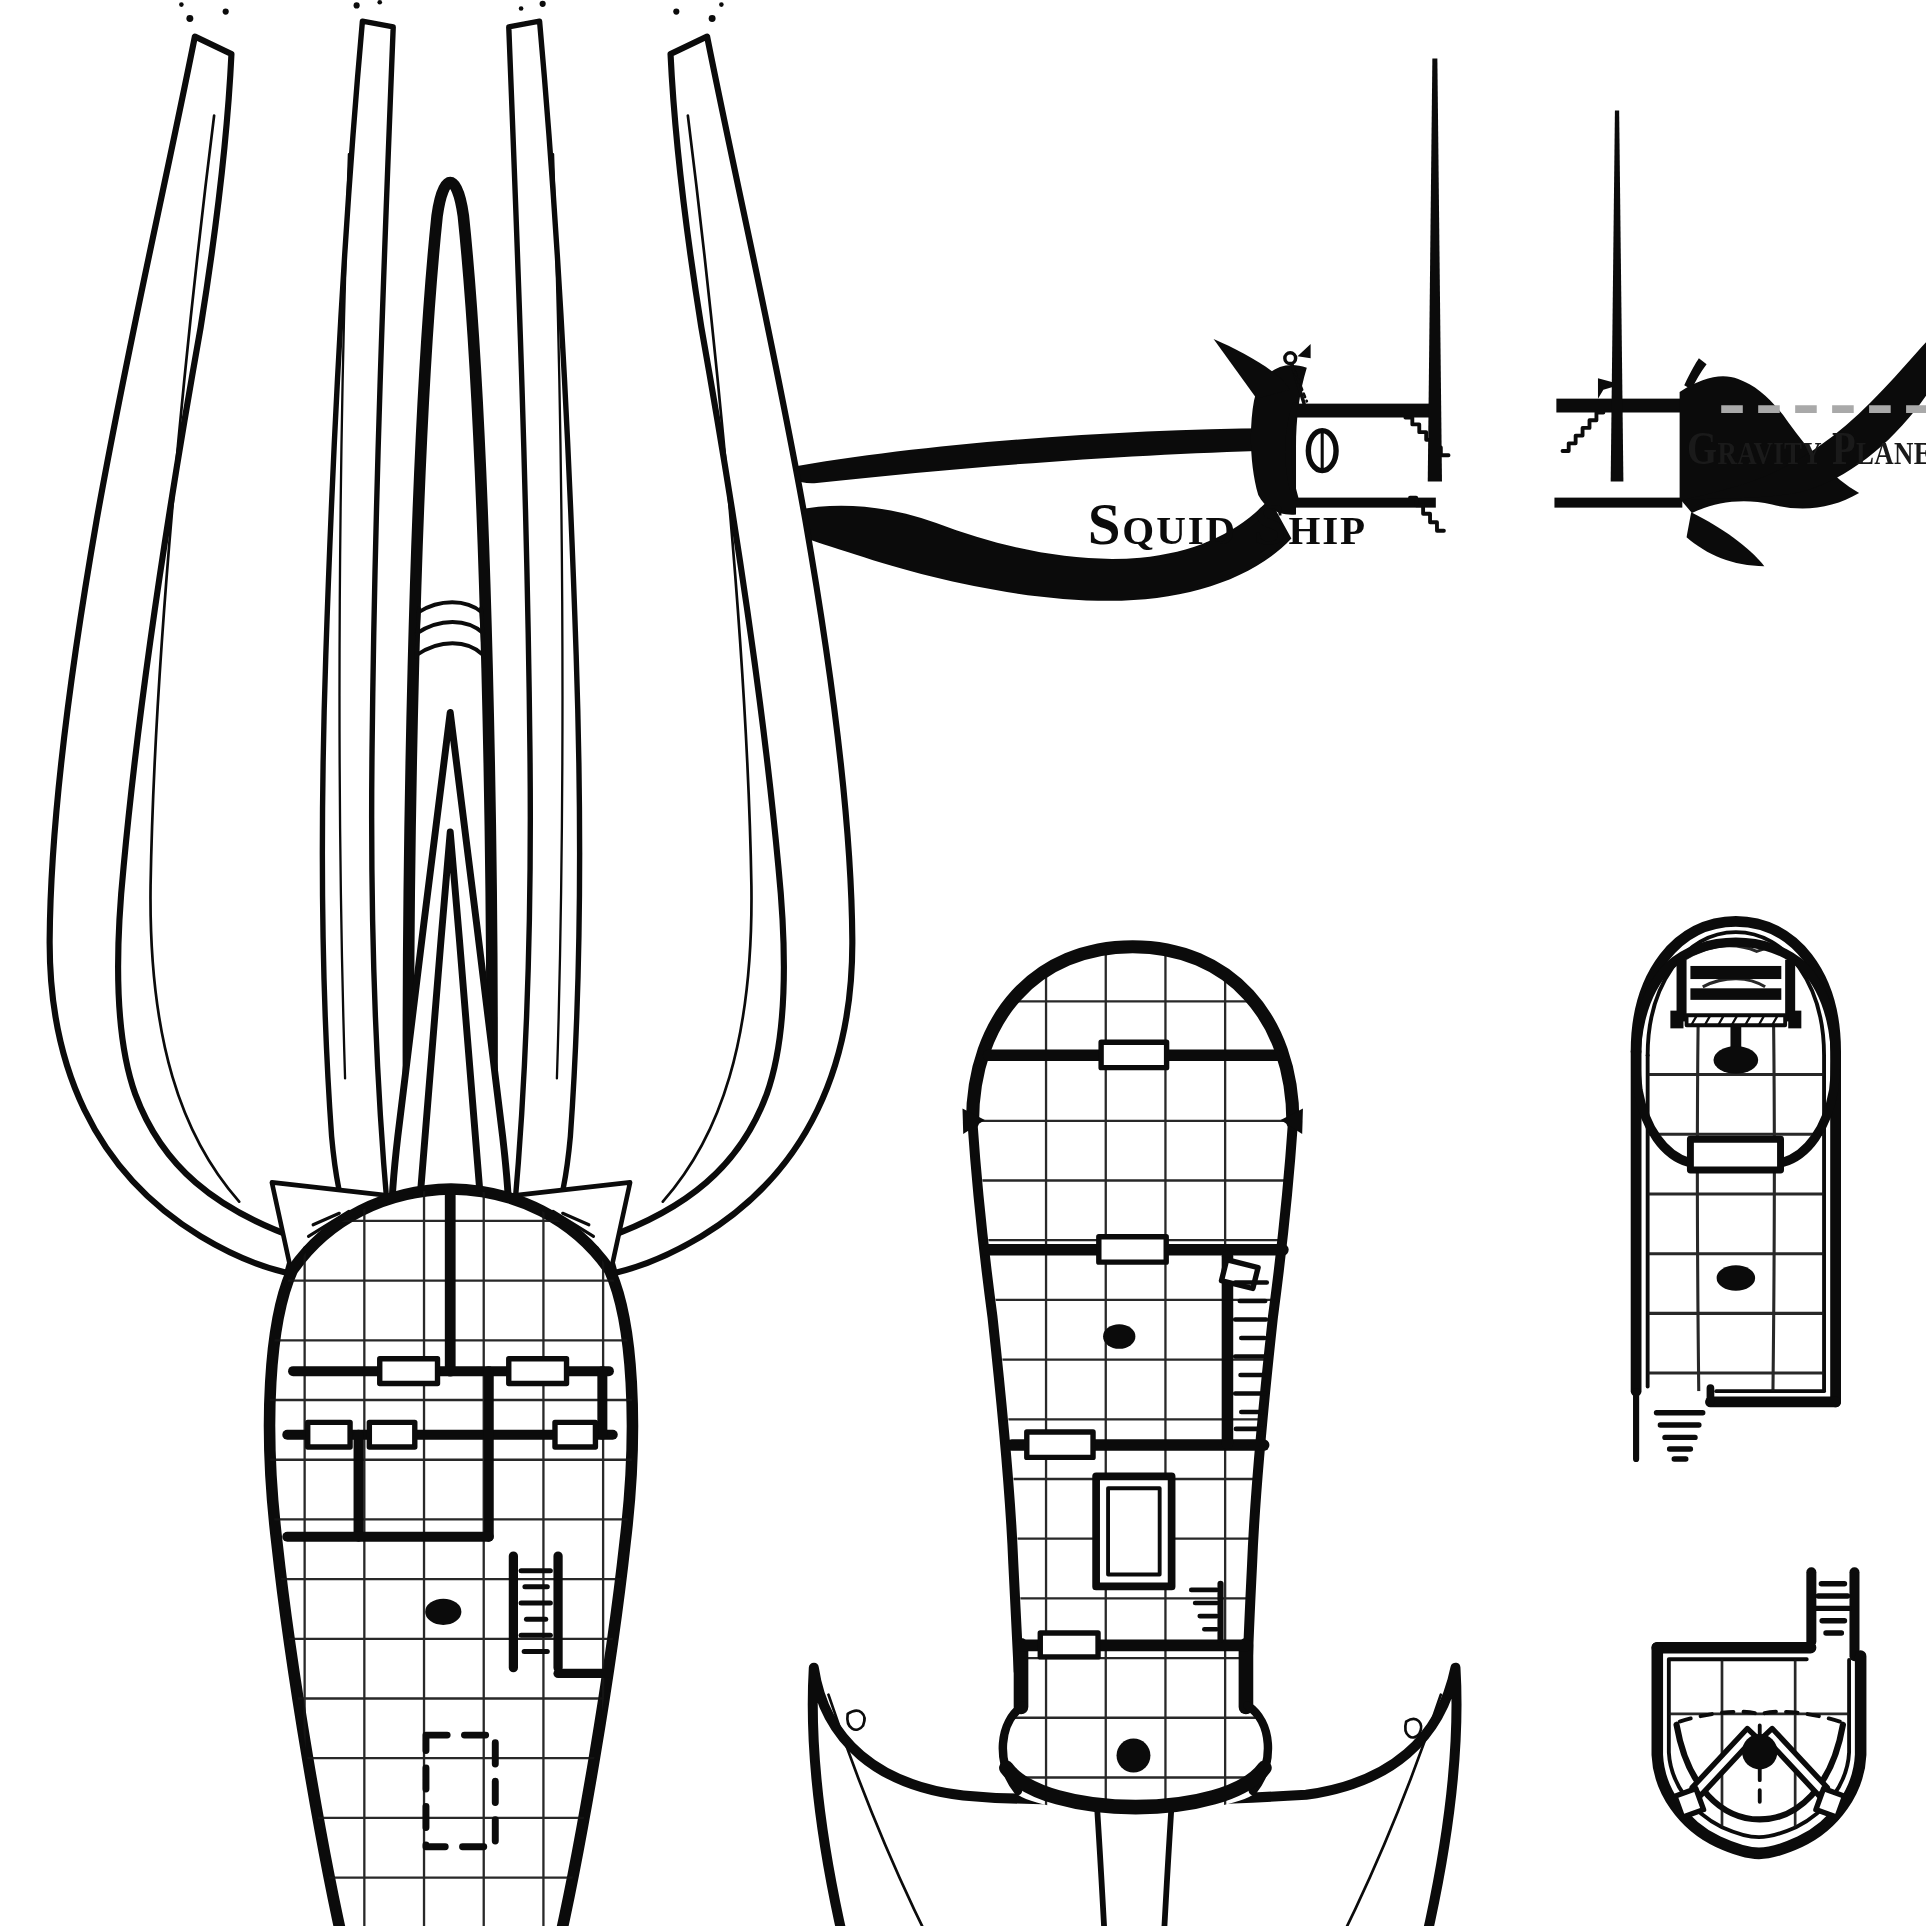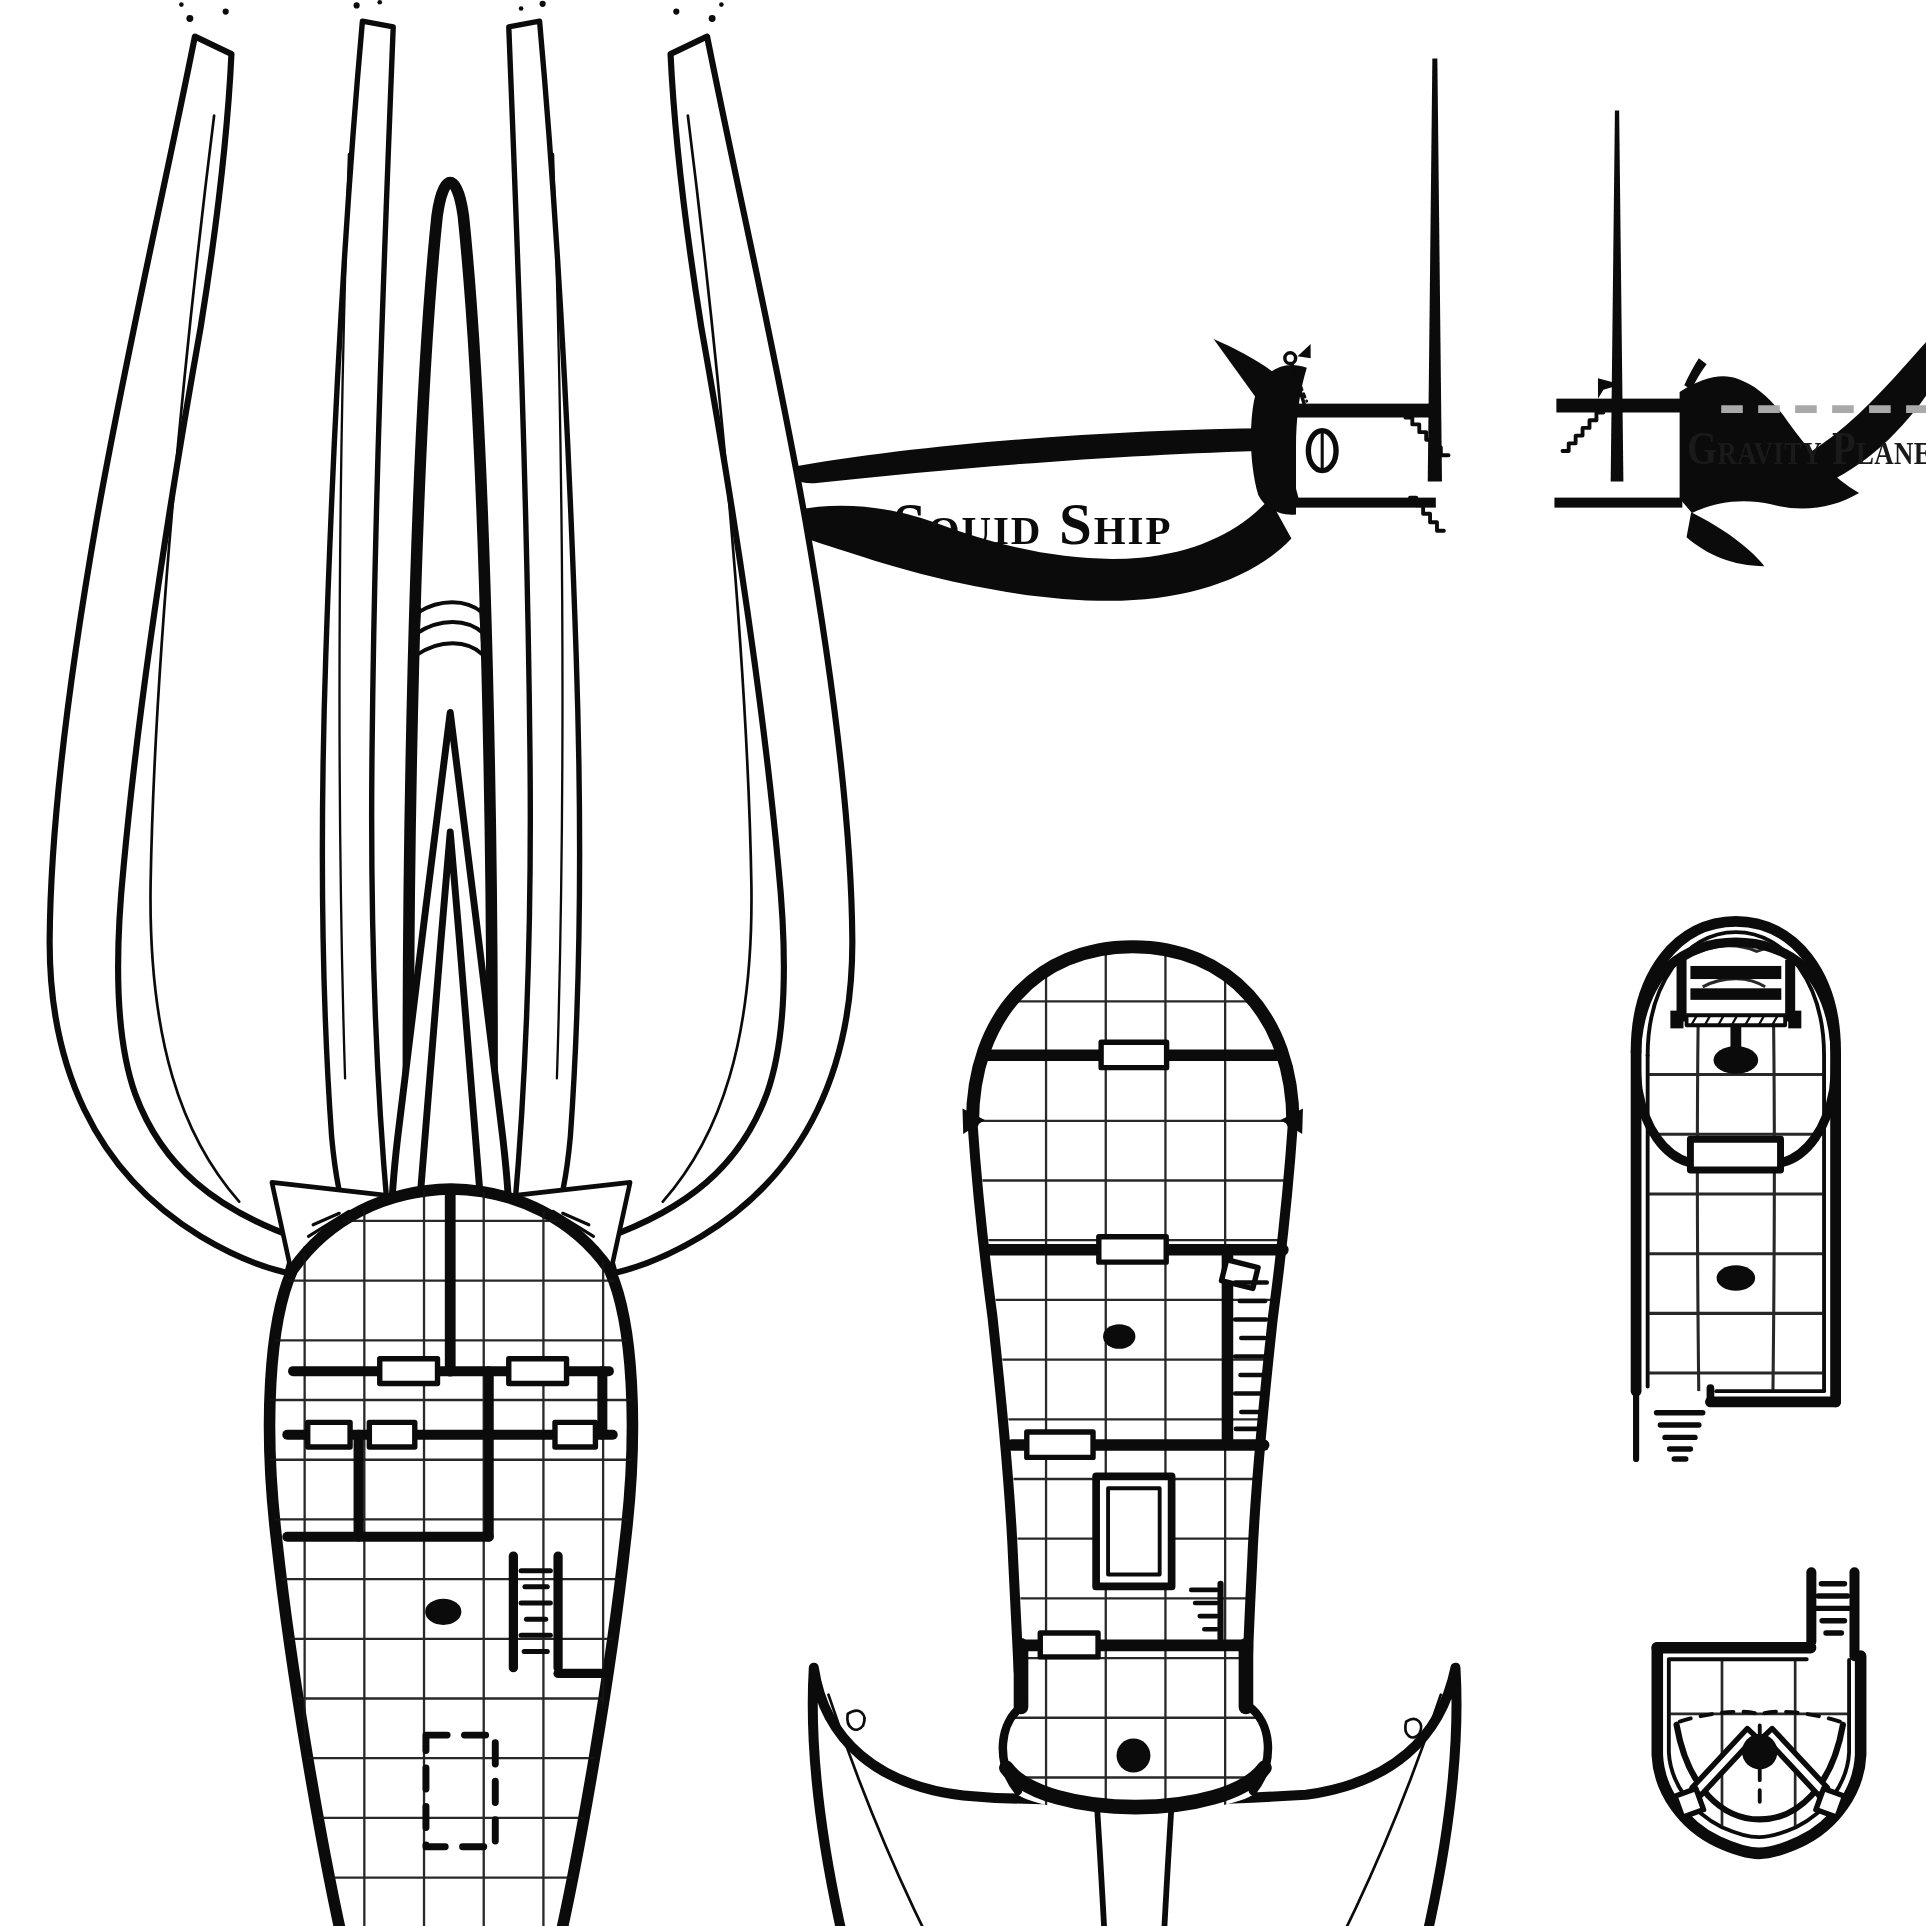--- a/index.html
+++ b/index.html
@@ -4,21 +4,21 @@
 <style>
   html,body{margin:0;padding:0;background:#ffffff;}
   #page{position:relative;width:1965px;height:2542px;background:#ffffff;overflow:hidden;
         font-family:"Liberation Serif",serif;color:#0b0b0b;}
   #art{position:absolute;left:0;top:0;width:1965px;height:2542px;}
   .s{stroke:#0b0b0b;fill:none;stroke-linecap:round;stroke-linejoin:round;}
   .w{stroke:#0b0b0b;fill:#ffffff;stroke-linecap:round;stroke-linejoin:round;}
   .f{fill:#0b0b0b;stroke:none;}
   .g{stroke:#161616;fill:none;opacity:.92;}
   .label{position:absolute;white-space:nowrap;color:#0b0b0b;}
-  #title-label{left:893px;top:490px;width:431px;text-align:left;
+  #title-label{left:936px;top:490px;width:431px;text-align:right;
     font-size:59px;font-weight:700;font-variant:small-caps;letter-spacing:1.9px;}
   #gravity-label{left:1624px;top:422px;width:308px;text-align:right;
     font-size:46px;font-weight:700;font-variant:small-caps;letter-spacing:0.4px;
     transform:scaleX(.84);transform-origin:100% 50%;color:#1a1a1a;}
 </style>
 </head>
 <body>
 
 <div id="page">
 

